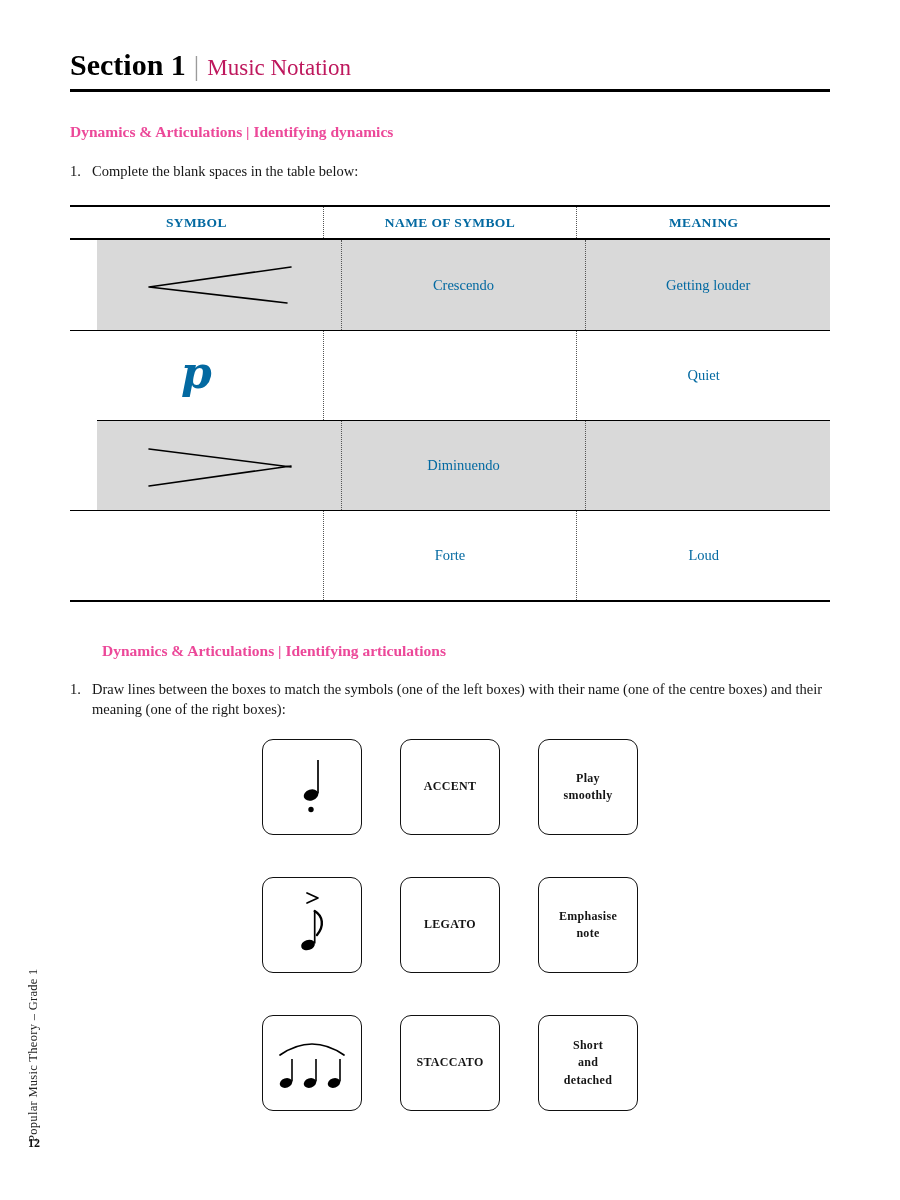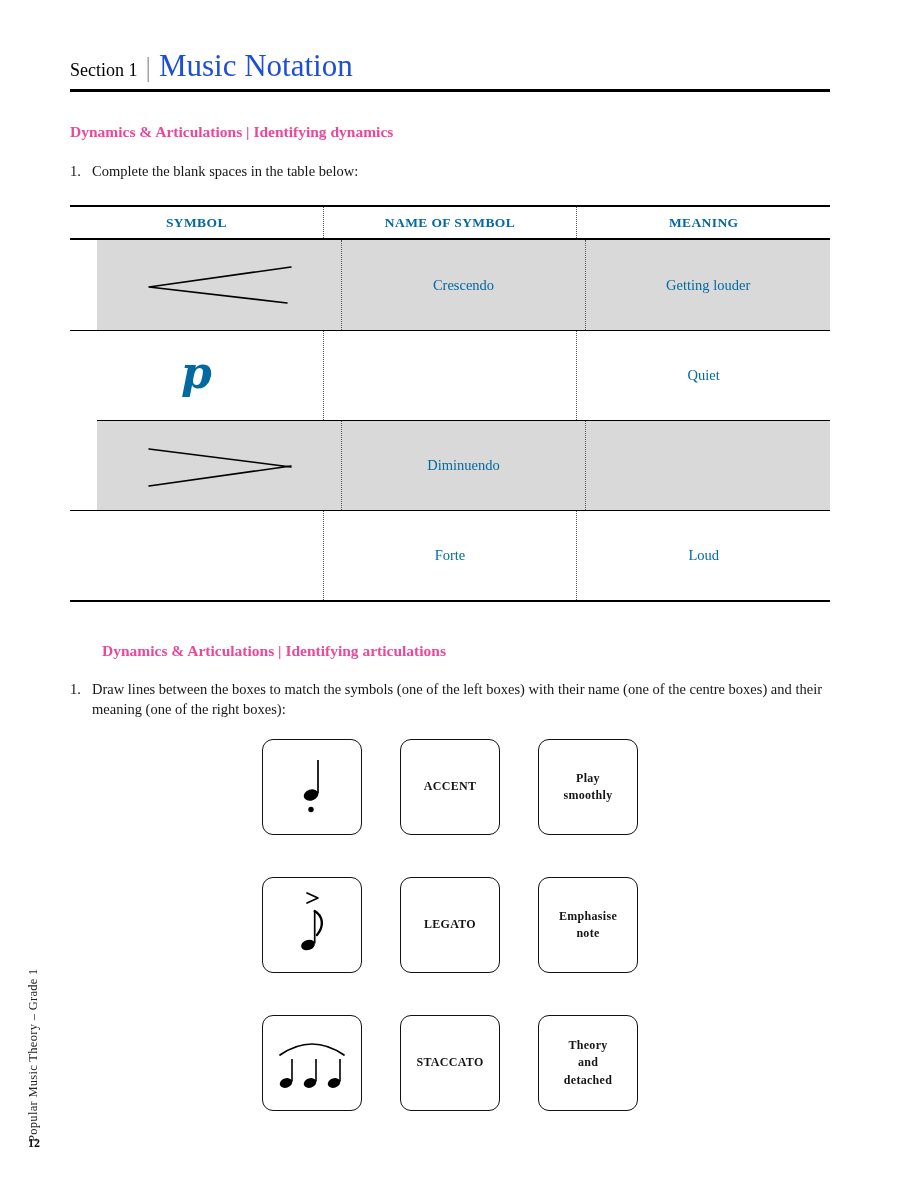--- a/index.html
+++ b/index.html
@@ -5,23 +5,23 @@
   * { margin:0; padding:0; box-sizing:border-box; }
   html,body { background:#ffffff; }
   .page {
     position:relative; width:900px; height:1200px; margin:0 auto;
     background:#ffffff; overflow:hidden;
     font-family:"Liberation Serif", serif; color:#151515;
   }
 
   
   .section-header { position:absolute; left:70px; top:48px; width:760px; }
-  .sec-title { font-size:18px; font-weight:normal; color:#000; }
+  .sec-title { font-size:30px; font-weight:bold; color:#000; }
   .sec-sep   { font-size:27px; color:#9b9b9b; font-weight:normal; padding:0 4px; }
-  .sec-sub   { font-size:31px; color:#1d4ed8; font-weight:normal; }
+  .sec-sub   { font-size:23px; color:#be185d; font-weight:normal; }
   .header-rule { position:absolute; left:70px; top:89px; width:760px; height:0; border-top:3px solid #000; }
 
   
   .sub-heading { position:absolute; left:70px; width:760px; font-size:15.5px; font-weight:bold; color:#ec4899; }
   .h-dyn { top:123px; }
   .h-art { top:642px;margin-left:32px; }
   .instruction { position:absolute; left:70px; width:762px; font-size:14.5px; display:flex; line-height:1.35; }
   .i-dyn { top:162px; }
   .i-art { top:680px; }
   .instr-num { width:22px; flex:0 0 22px; }
@@ -177,21 +177,21 @@
           <ellipse cx="40" cy="54" rx="6.4" ry="4.7" transform="rotate(-18 40 54)" fill="#000"></ellipse>
           <line x1="46" y1="52.5" x2="46" y2="30" stroke="#000" stroke-width="1.6"></line>
           <ellipse cx="64" cy="54" rx="6.4" ry="4.7" transform="rotate(-18 64 54)" fill="#000"></ellipse>
           <line x1="70" y1="52.5" x2="70" y2="30" stroke="#000" stroke-width="1.6"></line>
         </svg>
       </div>
       <div class="match-box">
         <span class="match-label">STACCATO</span>
       </div>
       <div class="match-box">
-        <span class="match-label">Theory
+        <span class="match-label">Short
 and
 detached</span>
       </div>
     </div>
 
   </div>
 
   <div class="sidebar-vert">Popular Music Theory – Grade 1</div>
   <div class="page-number">12</div>
 

